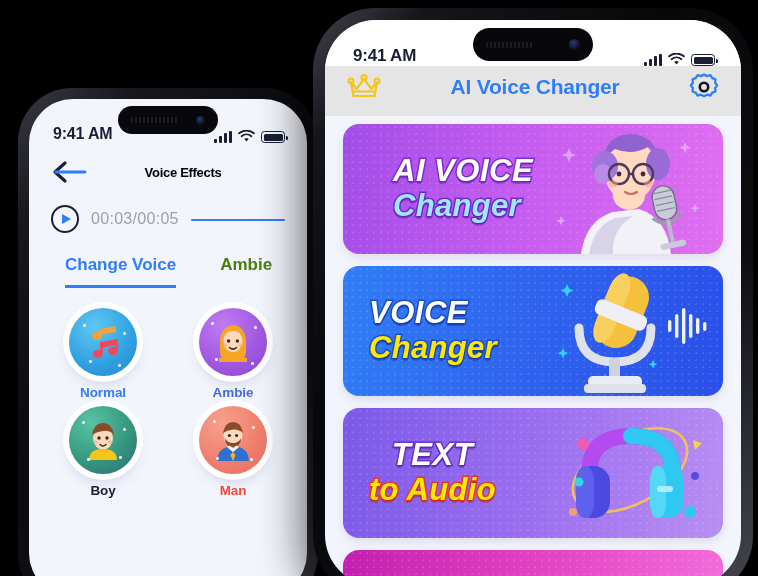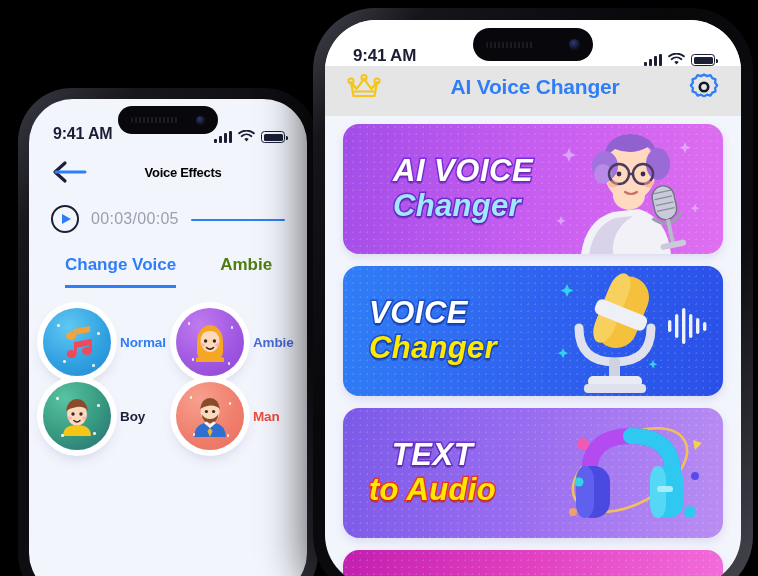--- a/index.html
+++ b/index.html
@@ -104,21 +104,21 @@
   .track { flex:1; height:2px; background:#2f7ef7; border-radius:2px; margin-top:1px; }
 
   .tabs-left { display:flex; gap:44px; padding:22px 28px 0 36px; position:relative; }
   .tab { font-size:17px; font-weight:700; color:#4d7c0f; white-space:nowrap; padding-bottom:10px; }
   .tab.active { color:#2f7ef7; border-bottom:3px solid #2f7ef7; }
 
   .voice-grid {
     display:grid; grid-template-columns:1fr 1fr; gap:6px 10px;
     padding:20px 14px 0 14px;
   }
-  .voice-cell { display:flex; flex-direction:row; align-items:center; gap:9px; }
+  .voice-cell { display:flex; flex-direction:column; align-items:center; gap:9px; }
   .vbubble {
     width:68px; height:68px; border-radius:50%; position:relative;
     box-shadow:0 0 0 6px #fff, 0 7px 14px rgba(60,70,120,.22);
     display:flex; align-items:center; justify-content:center;
     overflow:hidden;
   }
   .vlabel { font-size:13.5px; font-weight:700; letter-spacing:-.1px; }
 
   .sparkles{position:absolute;inset:0;}
   .sparkles span{position:absolute;width:2.5px;height:2.5px;border-radius:50%;

